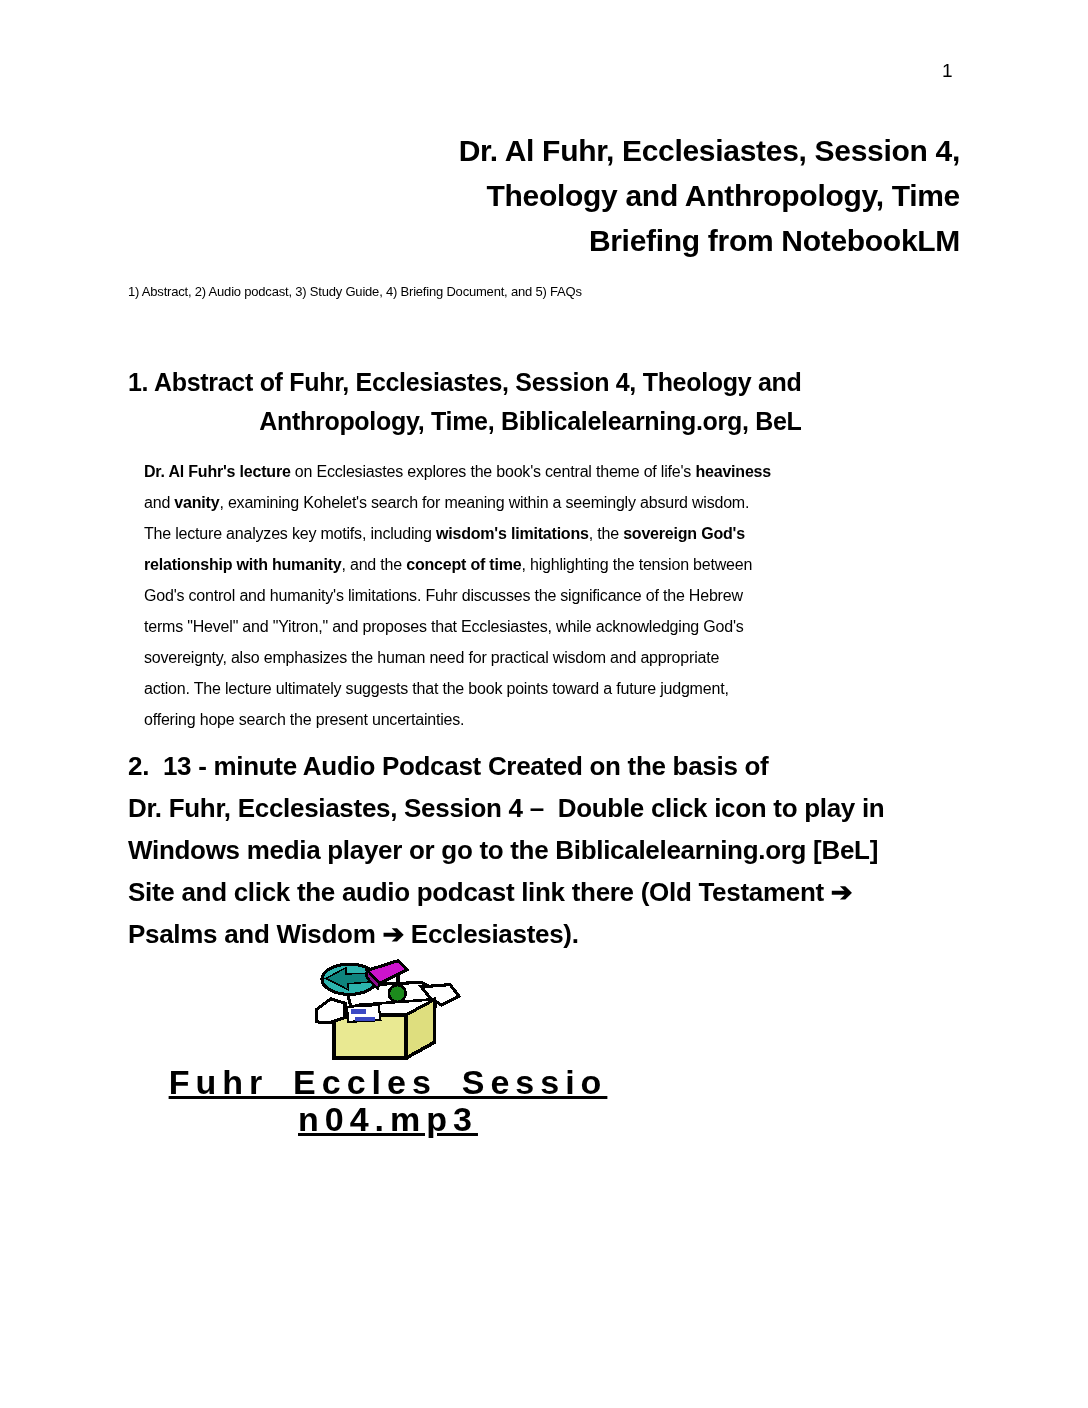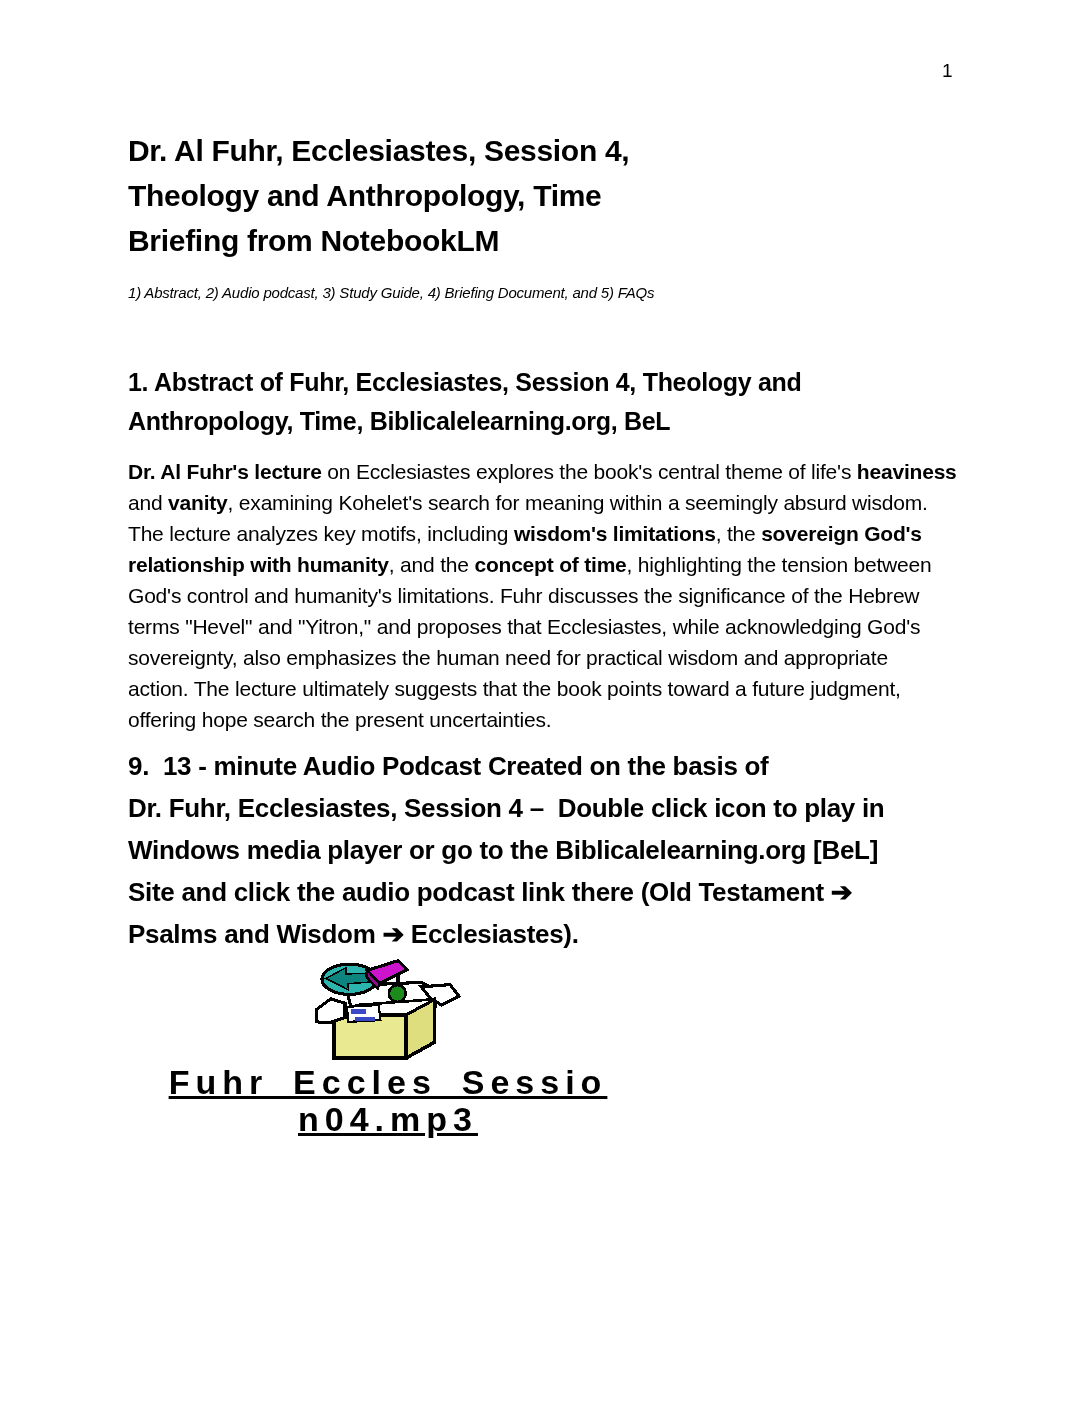--- a/index.html
+++ b/index.html
@@ -16,49 +16,48 @@
     position: absolute;
     top: 60px;
     left: 942px;
     font-size: 19px;
   }
   .doc-title {
     position: absolute;
     top: 128px;
     left: 128px;
     width: 832px;
-    text-align: left;
+    text-align: right;
     font-weight: 700;
     font-size: 30px;
     letter-spacing: -0.3px;
   }
   .doc-title div { line-height: 45px; white-space: pre; }
   .subtitle {
     position: absolute;
     top: 284px;
     left: 128px;
-    font-size: 15px;
+    font-size: 13px;
     letter-spacing: -0.2px;
     white-space: pre;
-    font-style: italic;
   }
   .h1 {
     position: absolute;
     top: 363px;
     left: 128px;
     font-size: 25px;
     font-weight: 700;
     letter-spacing: -0.3px;
   }
-  .h1 div { line-height: 39px; white-space: pre; }
+  .h1 div { line-height: 39px; white-space: pre; text-align: right; }
   .para {
     position: absolute;
     top: 456px;
-    left: 128px;
-    font-size: 21px;
+    left: 144px;
+    font-size: 16px;
     letter-spacing: -0.2px;
   }
   .para .para-line { line-height: 31px; white-space: pre; }
   .para .b { font-weight: 700; }
   .h2 {
     position: absolute;
     top: 745px;
     left: 128px;
     font-size: 26px;
     font-weight: 700;
@@ -107,21 +106,21 @@
       <div class="para-line"><span>The lecture analyzes key motifs, including </span><span class="b">wisdom's limitations</span><span>, the </span><span class="b">sovereign God's</span></div>
       <div class="para-line"><span class="b">relationship with humanity</span><span>, and the </span><span class="b">concept of time</span><span>, highlighting the tension between</span></div>
       <div class="para-line"><span>God's control and humanity's limitations. Fuhr discusses the significance of the Hebrew</span></div>
       <div class="para-line"><span>terms "Hevel" and "Yitron," and proposes that Ecclesiastes, while acknowledging God's</span></div>
       <div class="para-line"><span>sovereignty, also emphasizes the human need for practical wisdom and appropriate</span></div>
       <div class="para-line"><span>action. The lecture ultimately suggests that the book points toward a future judgment,</span></div>
       <div class="para-line"><span>offering hope search the present uncertainties.</span></div>
     </div>
 
   <div class="h2">
-      <div>9.  13 - minute Audio Podcast Created on the basis of</div>
+      <div>2.  13 - minute Audio Podcast Created on the basis of</div>
       <div>Dr. Fuhr, Ecclesiastes, Session 4 –  Double click icon to play in</div>
       <div>Windows media player or go to the Biblicalelearning.org [BeL]</div>
       <div>Site and click the audio podcast link there (Old Testament ➔</div>
       <div>Psalms and Wisdom ➔ Ecclesiastes).</div>
     </div>
 
   <div class="audio-object">
     <svg width="148" height="102" viewBox="0 0 33 23" shape-rendering="crispEdges">
 
       <rect x="18.4" y="0.6" width="0.8" height="7.2" fill="#000000"></rect>

